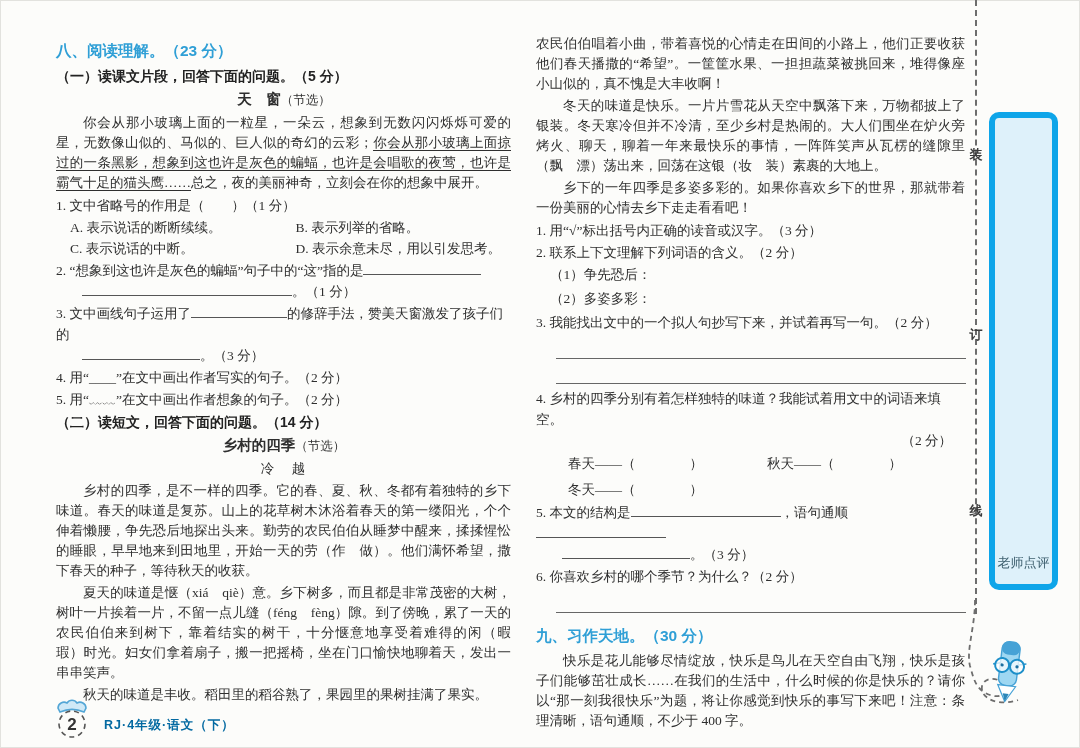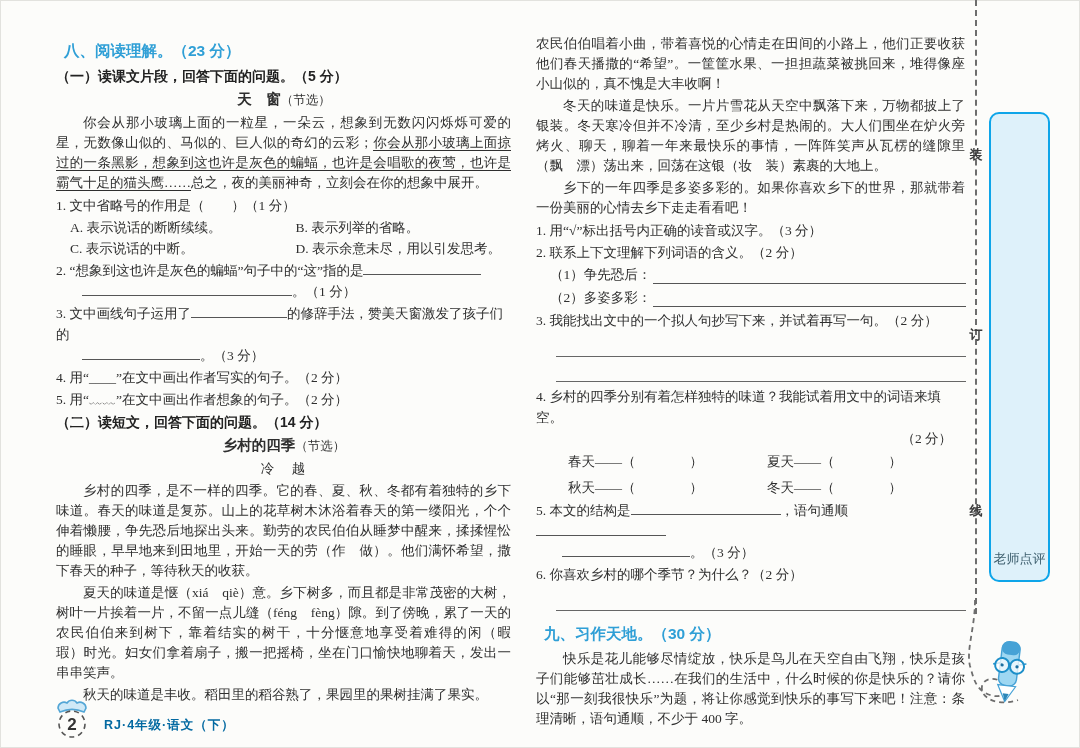--- a/index.html
+++ b/index.html
@@ -6,45 +6,45 @@
   .page{
     position:relative;width:1080px;height:748px;background:#fcfcfa;
     overflow:hidden;box-shadow:inset 0 0 0 1px #e2e2de;
     font-family:"Liberation Serif","DejaVu Serif",serif;color:#2f2f2f;
   }
   .col{position:absolute;font-size:13.5px;line-height:20px;}
   .col-left{left:56px;top:40px;width:456px;}
   .col-right{left:536px;top:34px;width:430px;}
   .sec-title{
     font-family:"Liberation Sans","DejaVu Sans",sans-serif;
-    font-weight:bold;font-size:15.5px;color:#2f9fd6;margin:0 0 4px 8px;line-height:22px;
+    font-weight:bold;font-size:15.5px;color:#2f9fd6;margin:0 0 4px 0;line-height:22px;
   }
   .part-heading{
     font-family:"Liberation Sans","DejaVu Sans",sans-serif;
     font-weight:bold;font-size:14px;color:#222;margin:2px 0;line-height:21px;
   }
   .passage-title{text-align:center;font-weight:bold;font-size:14.5px;margin:2px 0;line-height:21px;}
   .passage-title .note{font-weight:normal;font-size:12.5px;}
   .author{text-align:center;font-size:13.5px;margin:0 0 2px 0;letter-spacing:2px;}
   .passage{text-align:justify;margin:0 1px 2px 0;}
   .indent{text-indent:2em;}
   .ul-seg{text-decoration:underline;text-underline-offset:3px;}
   .q{margin:1px 0;line-height:21px;}
   .opt-row{display:flex;padding-left:14px;line-height:21px;align-items:center;}
   .opt-row .opt-a{width:51%;}
   .blank{display:inline-block;border-bottom:1px solid #555;height:14px;vertical-align:baseline;}
   .cont-indent{margin-left:26px;}
-  .fill-row{display:flex;align-items:center;line-height:22px;margin:1px 0;padding-left:14px;}
+  .fill-row{display:flex;align-items:flex-start;line-height:22px;margin:1px 0;padding-left:14px;flex-direction:column;}
   .fill-row .line{flex:1;border-bottom:1px solid #555;height:16px;margin-left:2px;}
   .rule-line{border-bottom:1px solid #666;height:24px;margin-left:20px;}
   .score-right{text-align:right;padding-right:14px;line-height:20px;}
   .pairs{display:grid;grid-template-columns:50% 50%;padding-left:32px;row-gap:5px;line-height:21px;margin:2px 0;}
   .binding-line{position:absolute;left:975px;top:0;height:614px;width:0;border-left:2px dashed #6d6d6d;}
   .binding-char{position:absolute;left:966px;width:20px;text-align:center;font-size:13px;color:#3c3c3c;font-weight:bold;}
-  .teacher-bar{position:absolute;left:989px;top:112px;width:57px;height:466px;background:#def1fa;border:2px solid #0ea5e9;border-radius:10px;}
+  .teacher-bar{position:absolute;left:989px;top:112px;width:57px;height:466px;background:#def1fa;border:6px solid #0ea5e9;border-radius:10px;}
   .teacher-label{position:absolute;bottom:12px;left:0;right:0;text-align:center;font-size:13px;color:#3f606f;font-family:"Liberation Sans","DejaVu Sans",sans-serif;}
   .footer{position:absolute;left:48px;top:694px;display:flex;align-items:flex-end;}
   .footer-edition{font-family:"Liberation Sans","DejaVu Sans",sans-serif;font-weight:bold;font-size:12.5px;color:#0369a1;margin:0 0 8px 8px;letter-spacing:1px;}
   .mascot{position:absolute;left:956px;top:600px;}
 </style>
 </head>
 <body>
 
 <div class="page">
 
@@ -112,21 +112,20 @@
     </div>
 
     <div class="q">3. 我能找出文中的一个拟人句抄写下来，并试着再写一句。（2 分）</div>
     <div class="rule-line"></div>
     <div class="rule-line"></div>
 
     <div class="q" style="margin-top:4px">4. 乡村的四季分别有着怎样独特的味道？我能试着用文中的词语来填空。</div>
     <div class="score-right">（2 分）</div>
     <div class="pairs">
       <span>春天——（　　　　）</span>
-      <span>夏天——（　　　　）</span>
       <span>秋天——（　　　　）</span>
       <span>冬天——（　　　　）</span>
     </div>
 
     <div class="q">
       <span>5. 本文的结构是</span><span class="blank" style="width:150px"></span><span>，语句通顺</span><span class="blank" style="width:130px"></span><br>
       <span class="blank cont-indent" style="width:128px"></span><span>。（3 分）</span>
     </div>
 
     <div class="q">6. 你喜欢乡村的哪个季节？为什么？（2 分）</div>

